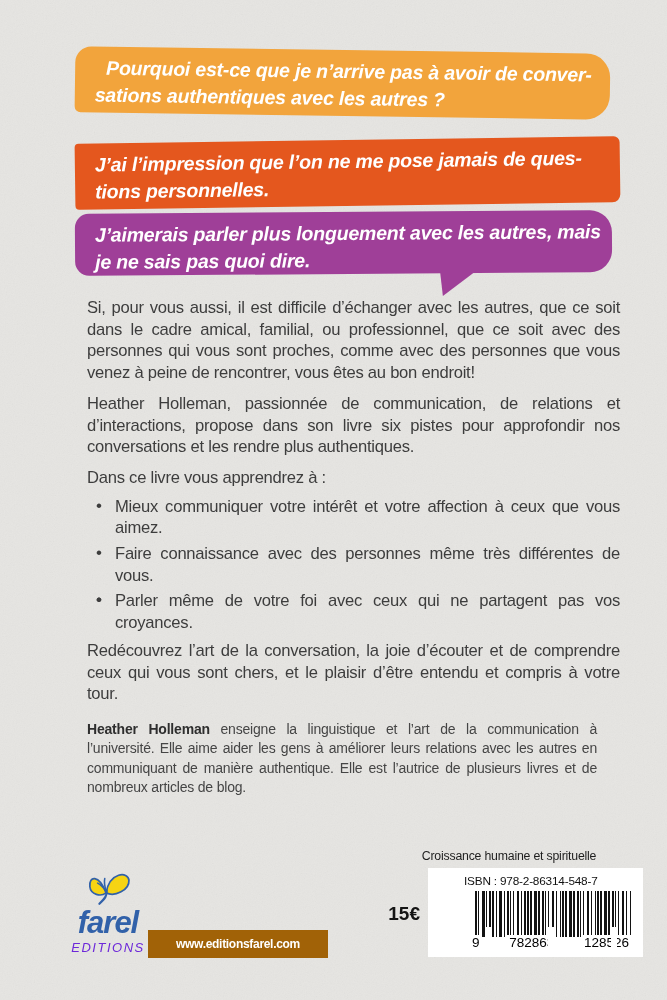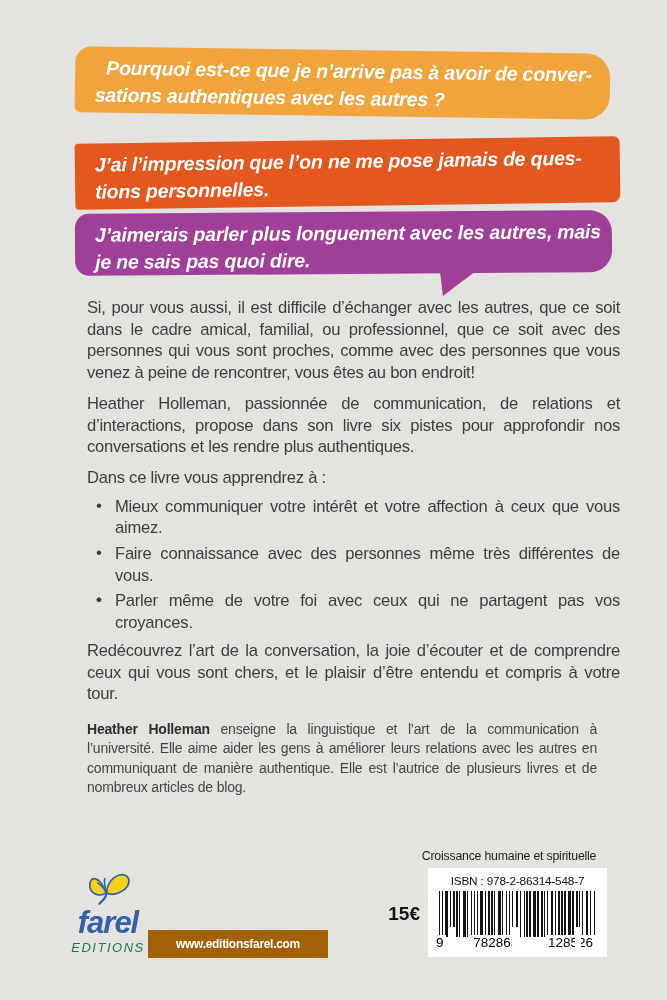--- a/index.html
+++ b/index.html
@@ -64,34 +64,34 @@
 
   
   .publisher{position:absolute;left:64px;top:864px;width:88px;text-align:center;}
   .butterfly{display:block;margin:0 auto -4px auto;}
   .farel-script{
     font-family:Liberation Sans, sans-serif;font-style:italic;font-weight:bold;
     font-size:31px;line-height:30px;color:#3161A9;letter-spacing:-1px;
   }
   .editions{
     font-family:"Liberation Sans",sans-serif;font-style:italic;
-    font-size:13px;letter-spacing:1.5px;color:#15803d;margin-top:2px;
+    font-size:13px;letter-spacing:1.5px;color:#6d28d9;margin-top:2px;
   }
   .web-bar{
     position:absolute;left:148px;top:930px;width:180px;height:28px;
     background:#a16207;color:#fff;font-weight:bold;font-size:12px;
     display:flex;align-items:center;justify-content:center;letter-spacing:-0.3px;
   }
   .category{
     position:absolute;left:420px;top:849px;width:178px;
     text-align:center;font-size:12.3px;color:#1e1e1e;letter-spacing:-0.2px;
   }
   .isbn-box{
     position:absolute;left:428px;top:868px;width:179px;height:89px;
-    background:#ffffff;text-align:center;
+    background:#ffffff;padding-left:36px;
   }
   .isbn-label{font-size:11.8px;color:#111;margin-top:6px;letter-spacing:-0.2px;}
   .bars{
     height:46px;margin:3px 11px 0 11px;
     background:repeating-linear-gradient(90deg,
       #121212 0 1.5px,#fff 1.5px 3px,
       #121212 3px 4px,#fff 4px 6.5px,
       #121212 6.5px 9.5px,#fff 9.5px 11px,
       #121212 11px 12px,#fff 12px 14.5px,
       #121212 14.5px 16px,#fff 16px 17.5px);

